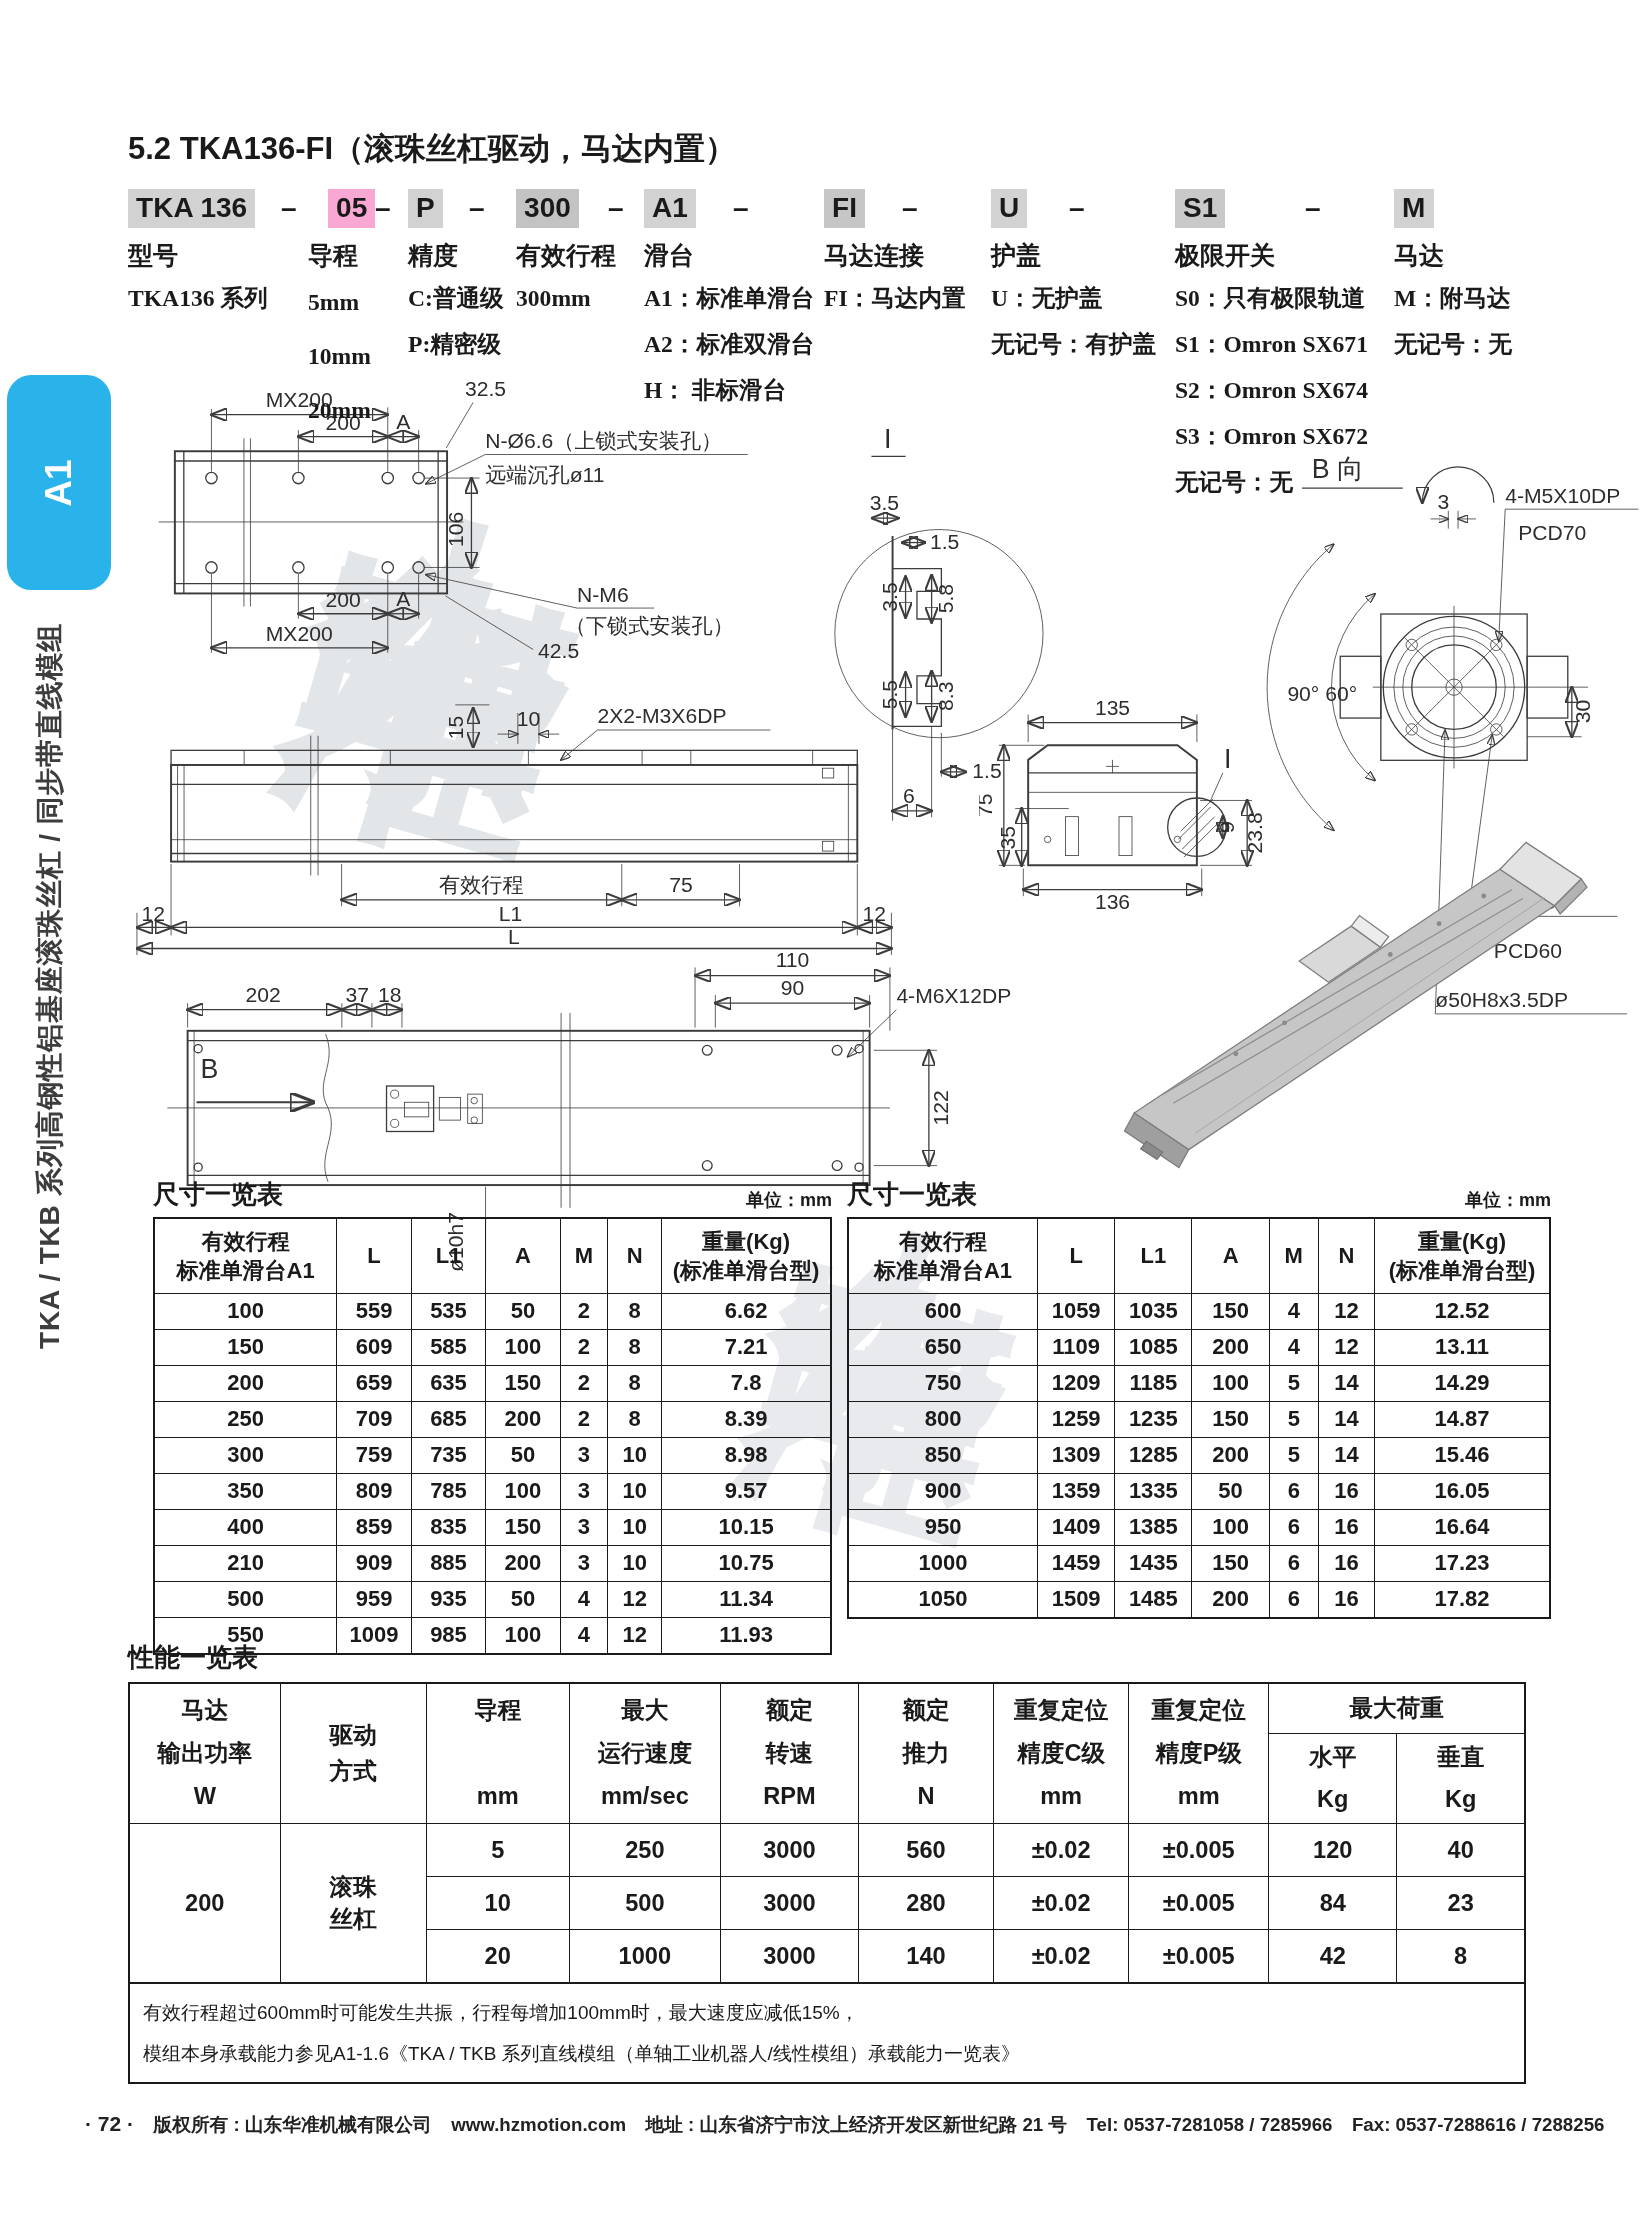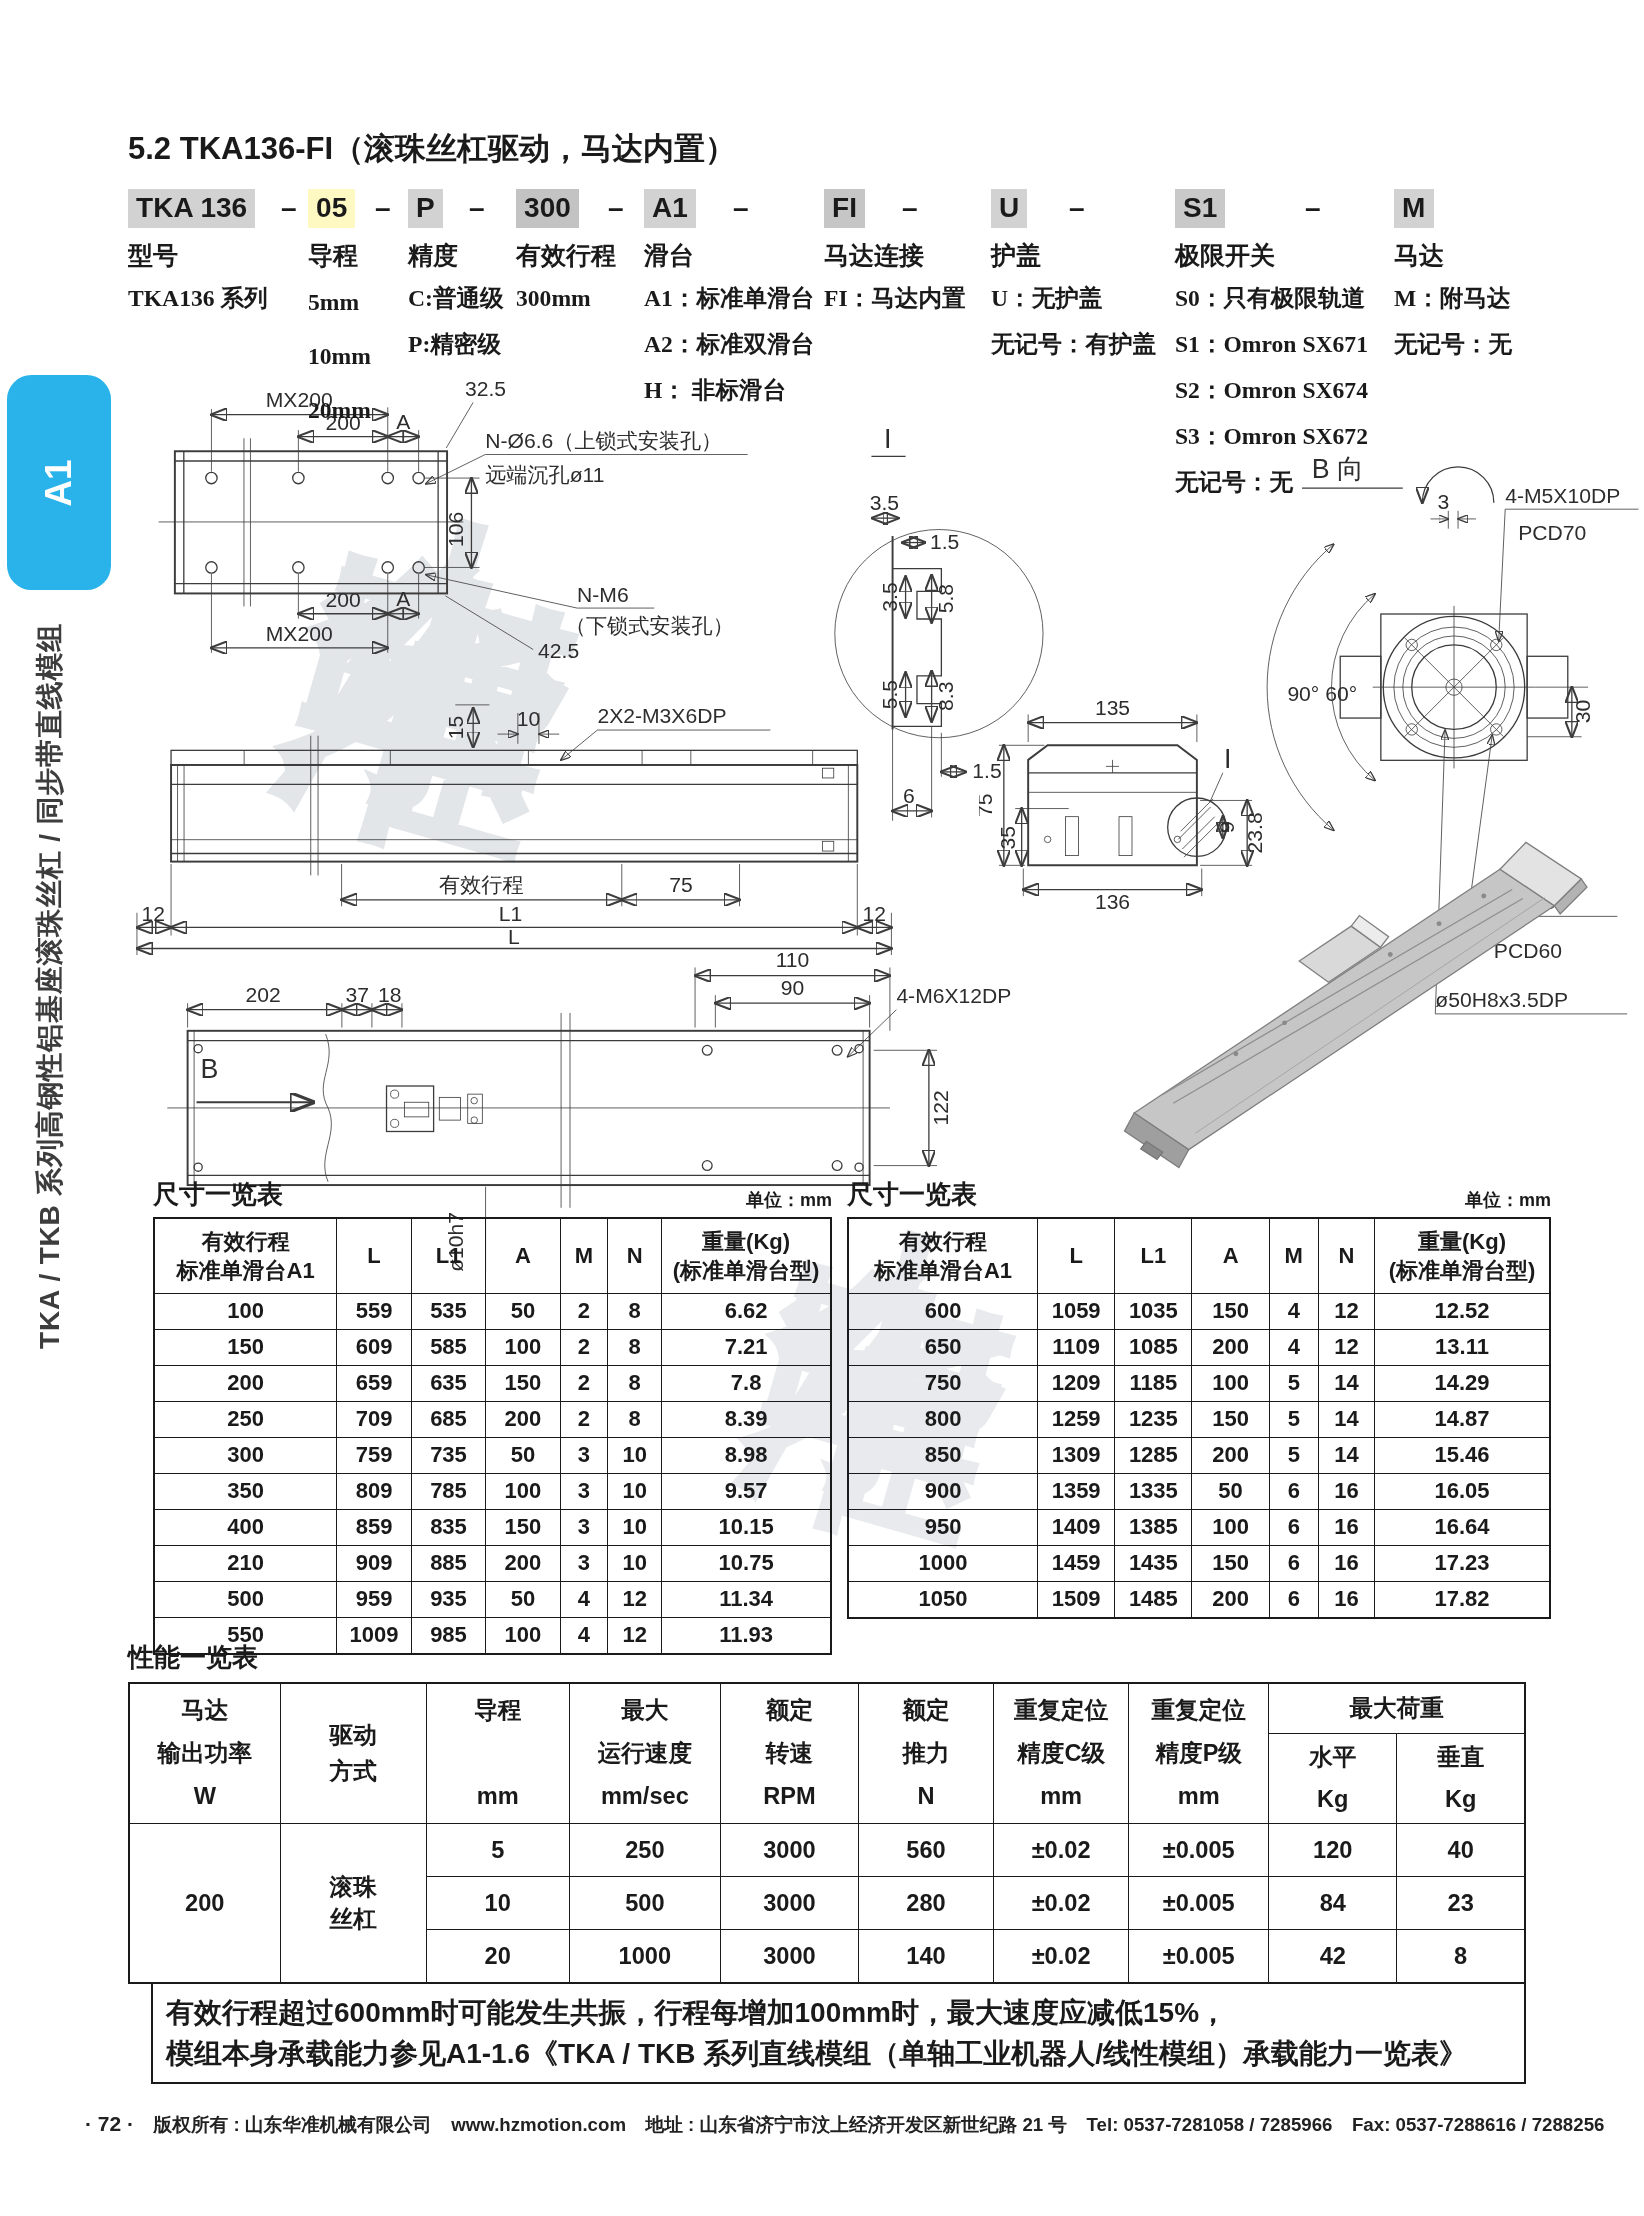--- a/index.html
+++ b/index.html
@@ -14,21 +14,21 @@
   .tab-a1{position:absolute;left:6.5px;top:375px;width:104px;height:215px;border-radius:24.4px;
           display:flex;align-items:center;justify-content:center;z-index:3;}
   .tab-a1 span{transform:rotate(-90deg);color:#fff;font-size:37px;font-weight:700;}
   .side-vert{position:absolute;left:31px;top:1349px;transform:rotate(-90deg);transform-origin:0 0;
              white-space:nowrap;font-size:28px;font-weight:700;color:#3d3d3d;letter-spacing:0.8px;z-index:3;}
   
   .page-title{position:absolute;left:128px;top:128px;font-size:31px;font-weight:700;z-index:3;}
   .mc{position:absolute;left:128px;top:189px;width:1517px;height:325px;z-index:3;}
   .mc .col{position:absolute;top:0;}
   .mc .code{display:inline-block;font-size:28px;font-weight:700;padding:3.3px 8.1px;background:#d2d2d2;}
-  .mc .col:nth-child(2) .code{background:#fef9c3;}
+  .mc .col:nth-child(2) .code{background:#f9a8d4;margin-left:20px;}
   .mc .col:nth-child(4) .code{background:#c3c3c3;}
   .mc .col:nth-child(6) .code{background:#c6c6c6;}
   .mc .col:nth-child(8) .code{background:#c9c9c9;}
   .mc .dash{position:absolute;top:3.3px;font-size:28px;font-weight:700;}
   .mc .lbl{position:absolute;top:50px;left:0;font-size:25px;font-weight:600;white-space:nowrap;}
   .mc .opts{position:absolute;top:86px;left:0;font-size:23.6px;font-weight:600;white-space:nowrap;}
   .mc .opts div{line-height:46px;font-family:Liberation Serif, serif;}
   .mc .opts.spread div{line-height:54px;}
   
   .draw{position:absolute;z-index:2;}
@@ -51,21 +51,21 @@
   
   .perfwrap{position:absolute;left:128px;top:1640px;width:1398px;z-index:3;}
   .perfwrap .t{font-size:26px;font-weight:700;margin-bottom:6.5px;}
   .perf{border:2.4px solid #1a1a1a;}
   .perf th,.perf td{border:1.6px solid #1a1a1a;text-align:center;font-weight:700;font-size:23.6px;}
   .perf thead tr:first-child th{height:47px;}
   .perf .hc{display:flex;flex-direction:column;justify-content:space-between;height:122px;padding:4.9px 0;}
   .perf .hc2{display:flex;flex-direction:column;justify-content:center;height:122px;}
   .perf .hc span,.perf .hc2 span{line-height:36px;}
   .perf td{height:50px;}
-  .notes{margin-top:-2.4px;border:2.4px solid #1a1a1a;padding:8.1px 13px;font-size:28px;font-weight:700;line-height:41px;margin-left:23px;}
+  .notes{margin-top:-2.4px;border:2.4px solid #1a1a1a;padding:8.1px 13px;font-size:19px;font-weight:400;line-height:41px;}
   
   .footer{position:absolute;left:85px;top:2112px;width:1528px;display:flex;gap:19.5px;
           align-items:baseline;font-size:18.7px;font-weight:700;color:#222;z-index:3;white-space:nowrap;}
   .footer .pn{font-size:21px;}
 </style>
 </head>
 <body>
 
 <div class="page">
 

